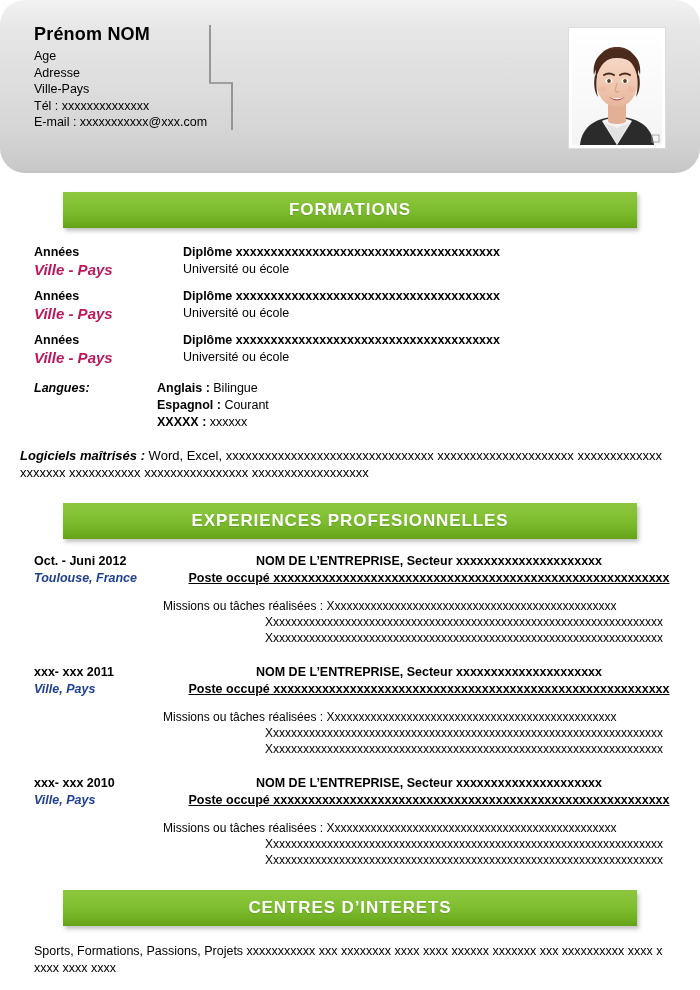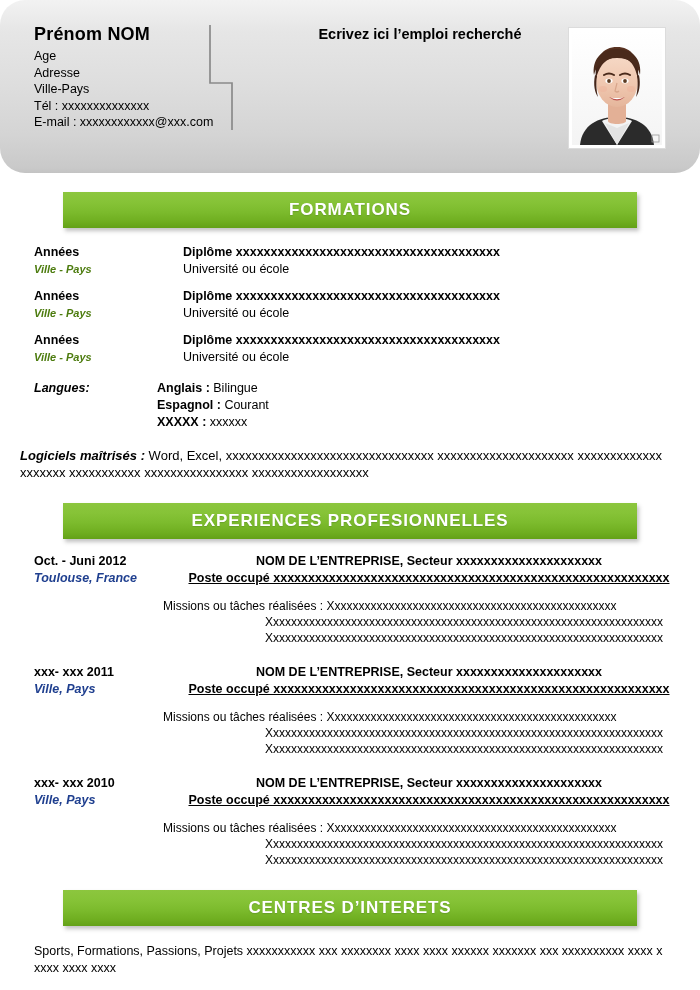--- a/index.html
+++ b/index.html
@@ -125,24 +125,24 @@
     top: 0;
     width: 120px;
   }
   .edu-years {
     font-size: 12.5px;
     font-weight: bold;
     line-height: 17px;
     white-space: nowrap;
   }
   .edu-place {
-    font-size: 11px;
+    font-size: 15px;
     font-weight: bold;
     font-style: italic;
-    color: #4d7c0f;
+    color: #be185d;
     line-height: 17px;
     white-space: nowrap;
   }
   .edu-right { margin-left: 129px; }
   .edu-degree {
     font-size: 12.5px;
     font-weight: bold;
     line-height: 17px;
     white-space: nowrap;
     overflow: hidden;
@@ -255,28 +255,27 @@
 <body>
 
 <div class="header">
 
   <div class="identity">
     <div class="name">Prénom NOM</div>
     <div class="line">Age</div>
     <div class="line">Adresse</div>
     <div class="line">Ville-Pays</div>
     <div class="line">Tél : xxxxxxxxxxxxxx</div>
-    <div class="line">E-mail : xxxxxxxxxxxx@xxx.com</div>
+    <div class="line">E-mail : xxxxxxxxxxx@xxx.com</div>
   </div>
 
   <svg class="step-rule" viewBox="0 0 40 110" width="40" height="110">
     <path d="M6,5 L6,63 L28,63 L28,110" fill="none" stroke="#8a8a8a" stroke-width="1.7"></path>
   </svg>
 
-  <div class="job-target">Ecrivez ici l’emploi recherché</div>
 
   <div class="photo-frame">
     <svg width="90" height="114" viewBox="0 0 90 114">
       <defs>
         <linearGradient id="bgw" x1="0" y1="0" x2="0" y2="1">
           <stop offset="0%" stop-color="#ffffff"></stop>
           <stop offset="100%" stop-color="#f4f4f4"></stop>
         </linearGradient>
         <linearGradient id="skin" x1="0" y1="0" x2="0" y2="1">
           <stop offset="0%" stop-color="#f6d9c6"></stop>

